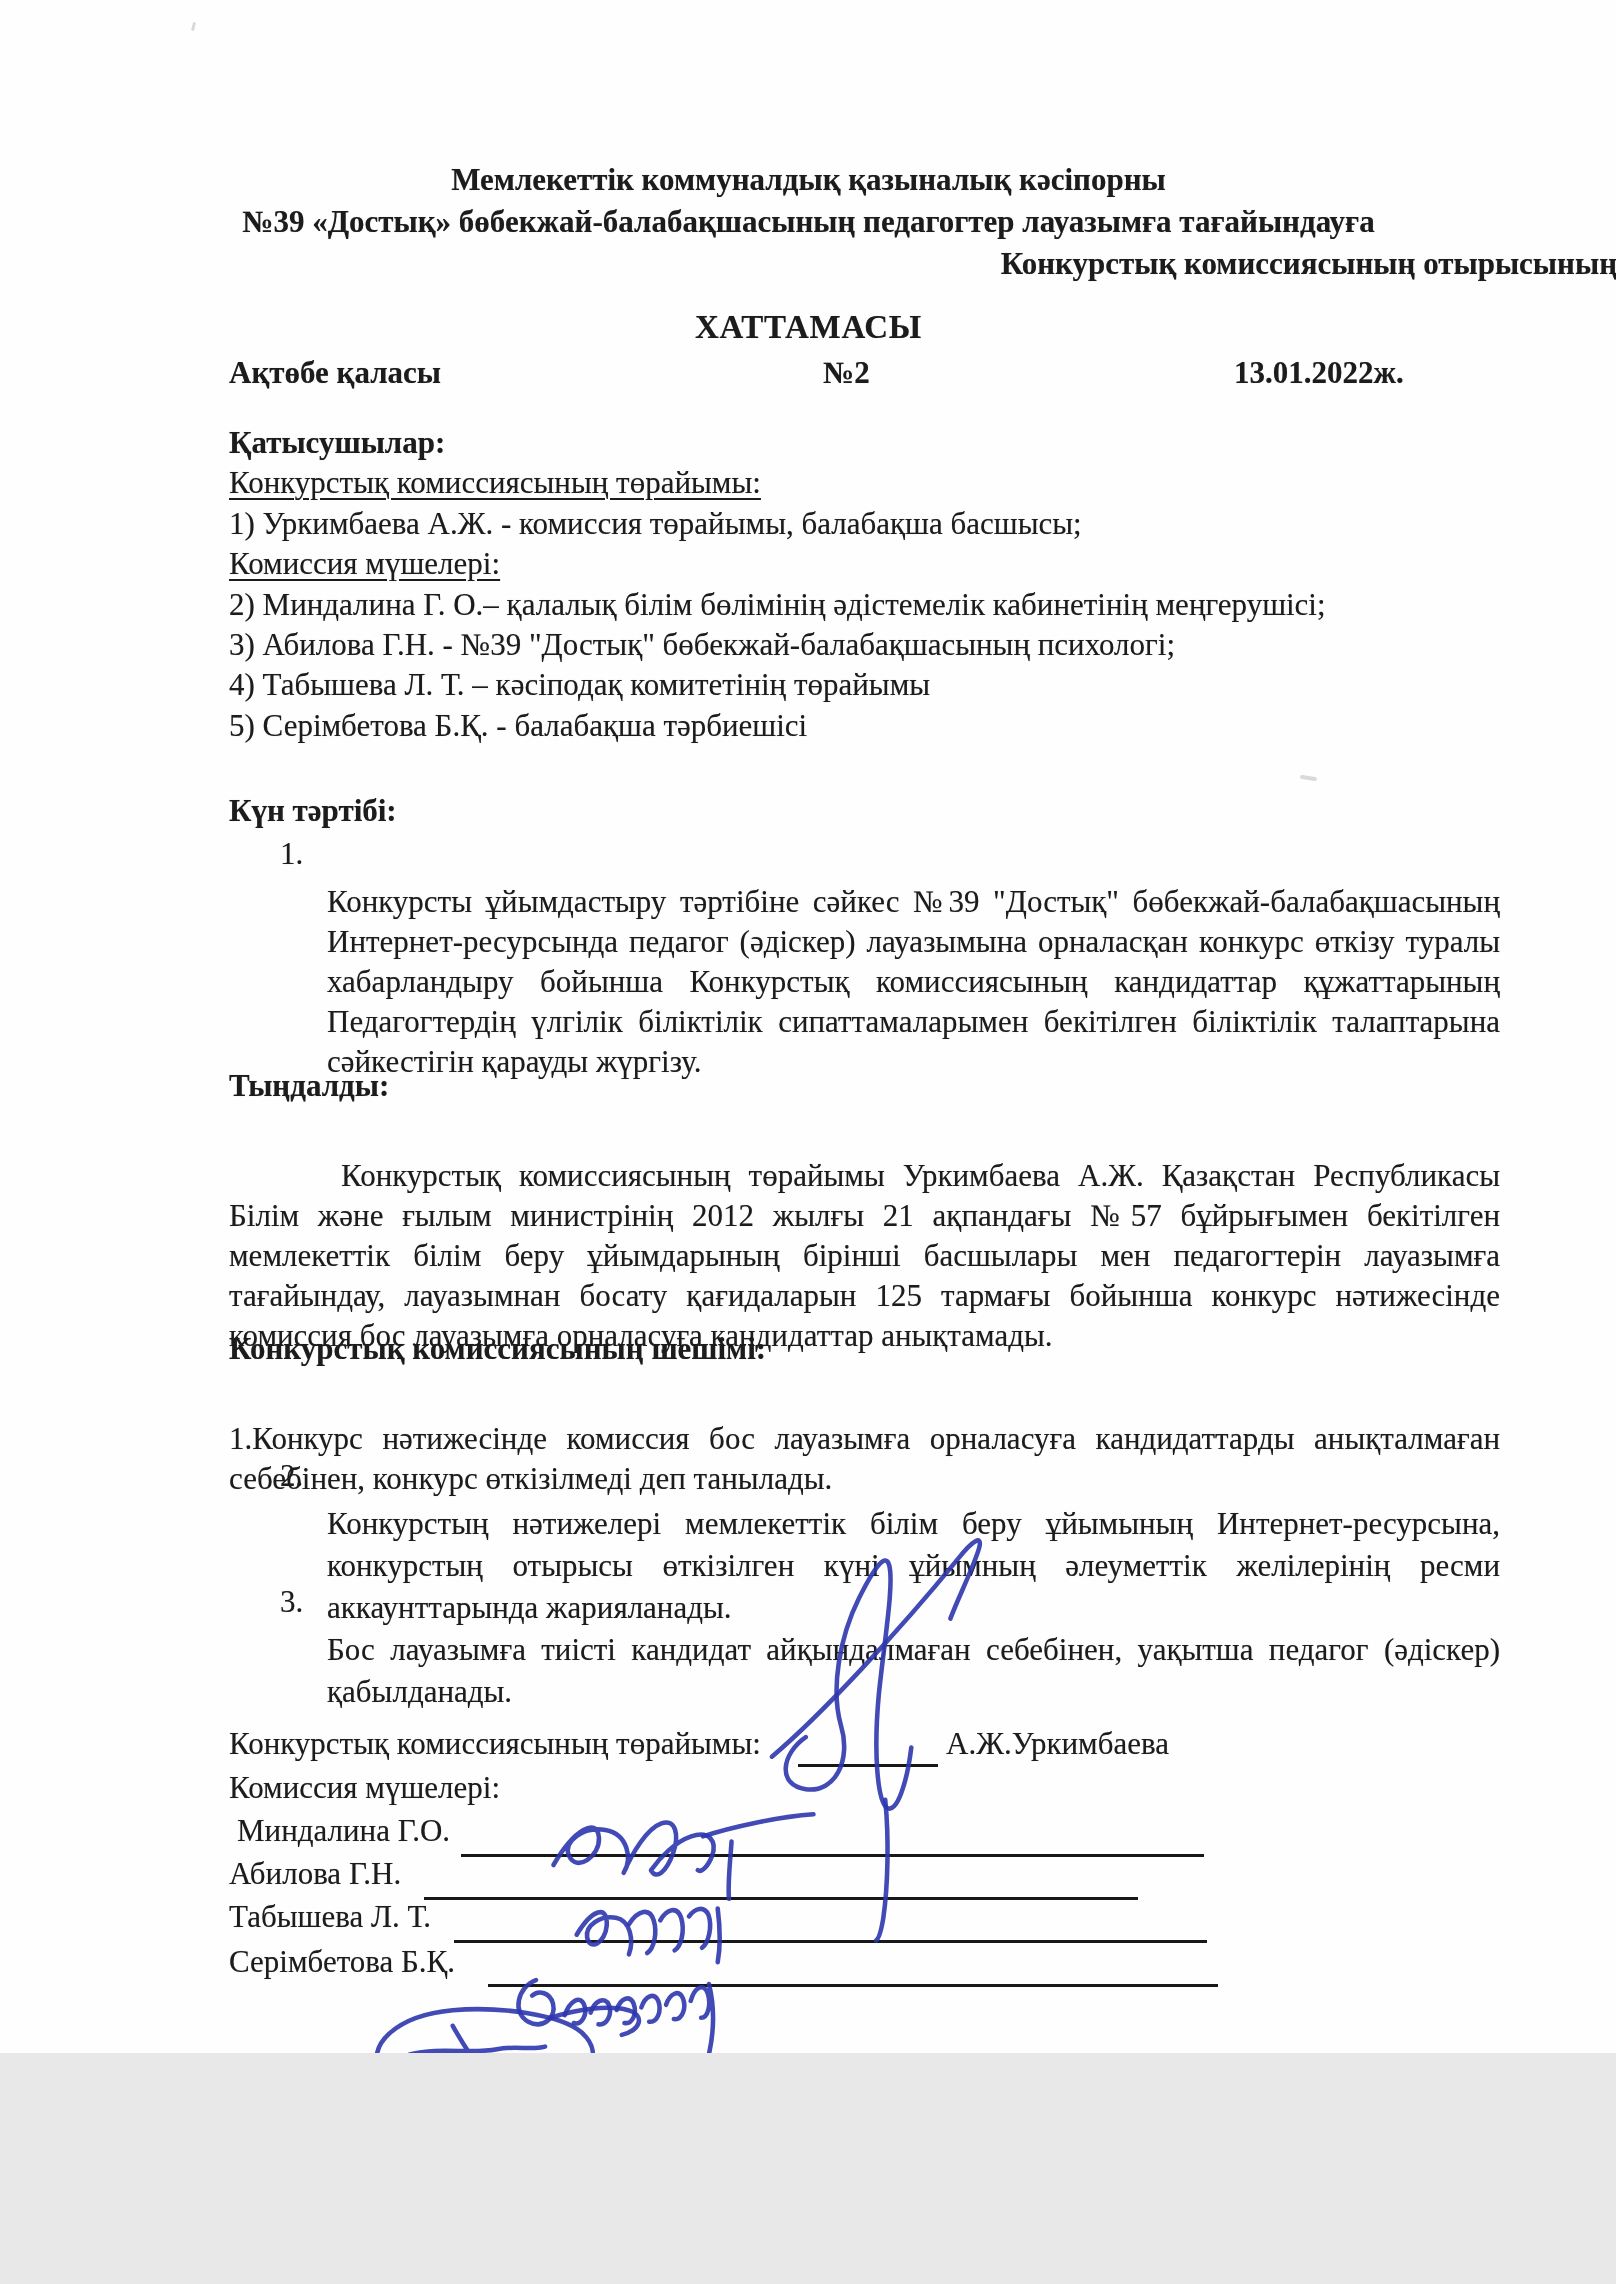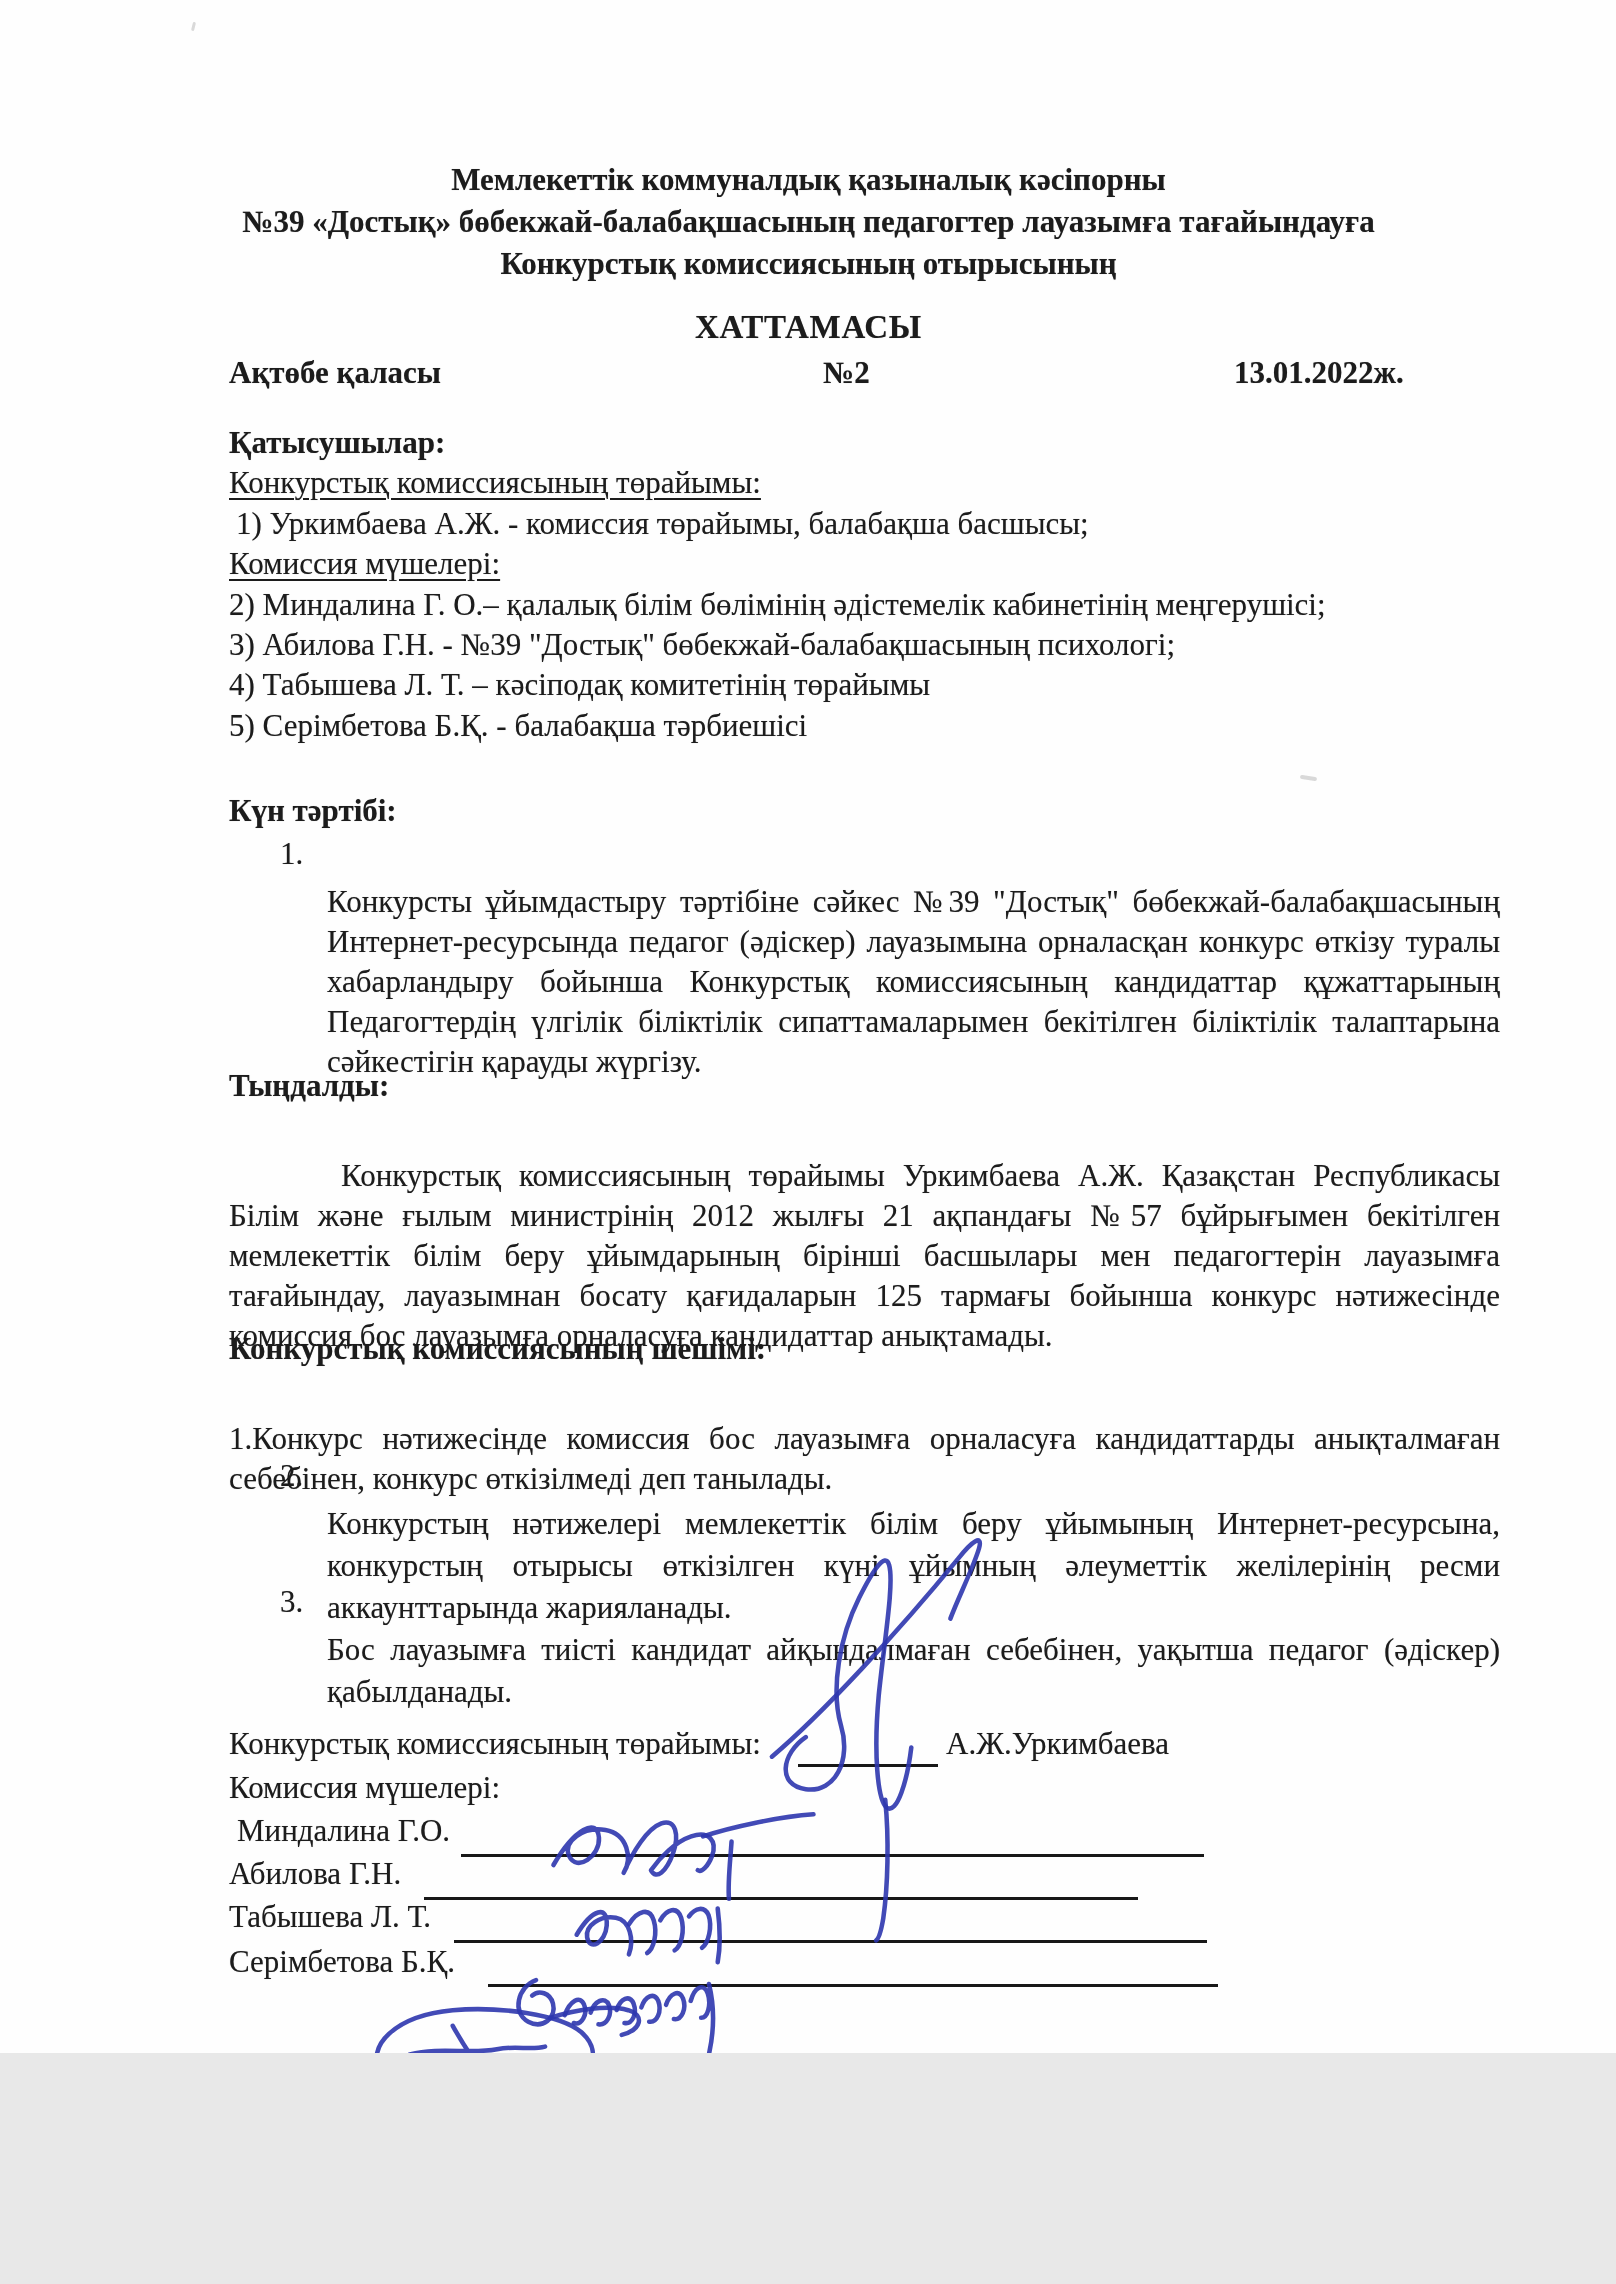--- a/index.html
+++ b/index.html
@@ -24,31 +24,31 @@
   svg.sig path { fill:none; stroke-width:7; stroke-linecap:round; stroke-linejoin:round; opacity:.9; }
   .speck { position:absolute; background:#d9d9d9; border-radius:2px; }
 </style>
 </head>
 <body>
 
 <div class="page">
 
   <div class="abs ctr b" style="top:162px; font-size:31px;">Мемлекеттік коммуналдық қазыналық кәсіпорны</div>
   <div class="abs ctr b" style="top:204px; font-size:31px;">№39 «Достық» бөбекжай-балабақшасының педагогтер лауазымға тағайындауға</div>
-  <div class="abs ctr b" style="top:246px; font-size:31px;">Конкурстық комиссиясының отырысының</div>
+  <div class="abs ctr b" style="top:246px; font-size:31px;text-align:right;">Конкурстық комиссиясының отырысының</div>
 
   <div class="abs ctr b" style="top:309px; font-size:33px; letter-spacing:0.7px;">ХАТТАМАСЫ</div>
 
   <div class="abs b nowrap" style="left:229px; top:355px;">Ақтөбе қаласы</div>
   <div class="abs b nowrap" style="left:823px; top:355px;">№2</div>
   <div class="abs b nowrap" style="left:1234px; top:355px;">13.01.2022ж.</div>
 
   <div class="abs b nowrap" style="left:229px; top:425px;">Қатысушылар:</div>
   <div class="abs u nowrap" style="left:229px; top:465px;">Конкурстық комиссиясының төрайымы:</div>
-  <div class="abs nowrap" style="left:236px; top:506px;">1) Уркимбаева А.Ж. - комиссия төрайымы, балабақша басшысы;</div>
+  <div class="abs nowrap" style="left:229px; top:506px;">1) Уркимбаева А.Ж. - комиссия төрайымы, балабақша басшысы;</div>
   <div class="abs u nowrap" style="left:229px; top:546px;">Комиссия мүшелері:</div>
   <div class="abs nowrap" style="left:229px; top:587px;text-align:right;">2) Миндалина Г. О.– қалалық білім бөлімінің әдістемелік кабинетінің меңгерушісі;</div>
   <div class="abs nowrap" style="left:229px; top:627px;">3) Абилова Г.Н. - №39 "Достық" бөбекжай-балабақшасының психологі;</div>
   <div class="abs nowrap" style="left:229px; top:667px;">4) Табышева Л. Т. – кәсіподақ комитетінің төрайымы</div>
   <div class="abs nowrap" style="left:229px; top:708px;">5) Серімбетова Б.Қ. - балабақша тәрбиешісі</div>
 
   <div class="abs b nowrap" style="left:229px; top:793px;">Күн тәртібі:</div>
   <div class="abs hang" style="left:280px; top:834px; width:1220px; line-height:40px;">
     <div class="num">1.</div>
     <div class="txt just">Конкурсты ұйымдастыру тәртібіне сәйкес №39 "Достық" бөбекжай-балабақшасының Интернет-ресурсында педагог (әдіскер) лауазымына орналасқан конкурс өткізу туралы хабарландыру бойынша Конкурстық комиссиясының кандидаттар құжаттарының Педагогтердің үлгілік біліктілік сипаттамаларымен бекітілген біліктілік талаптарына сәйкестігін қарауды жүргізу.</div>

